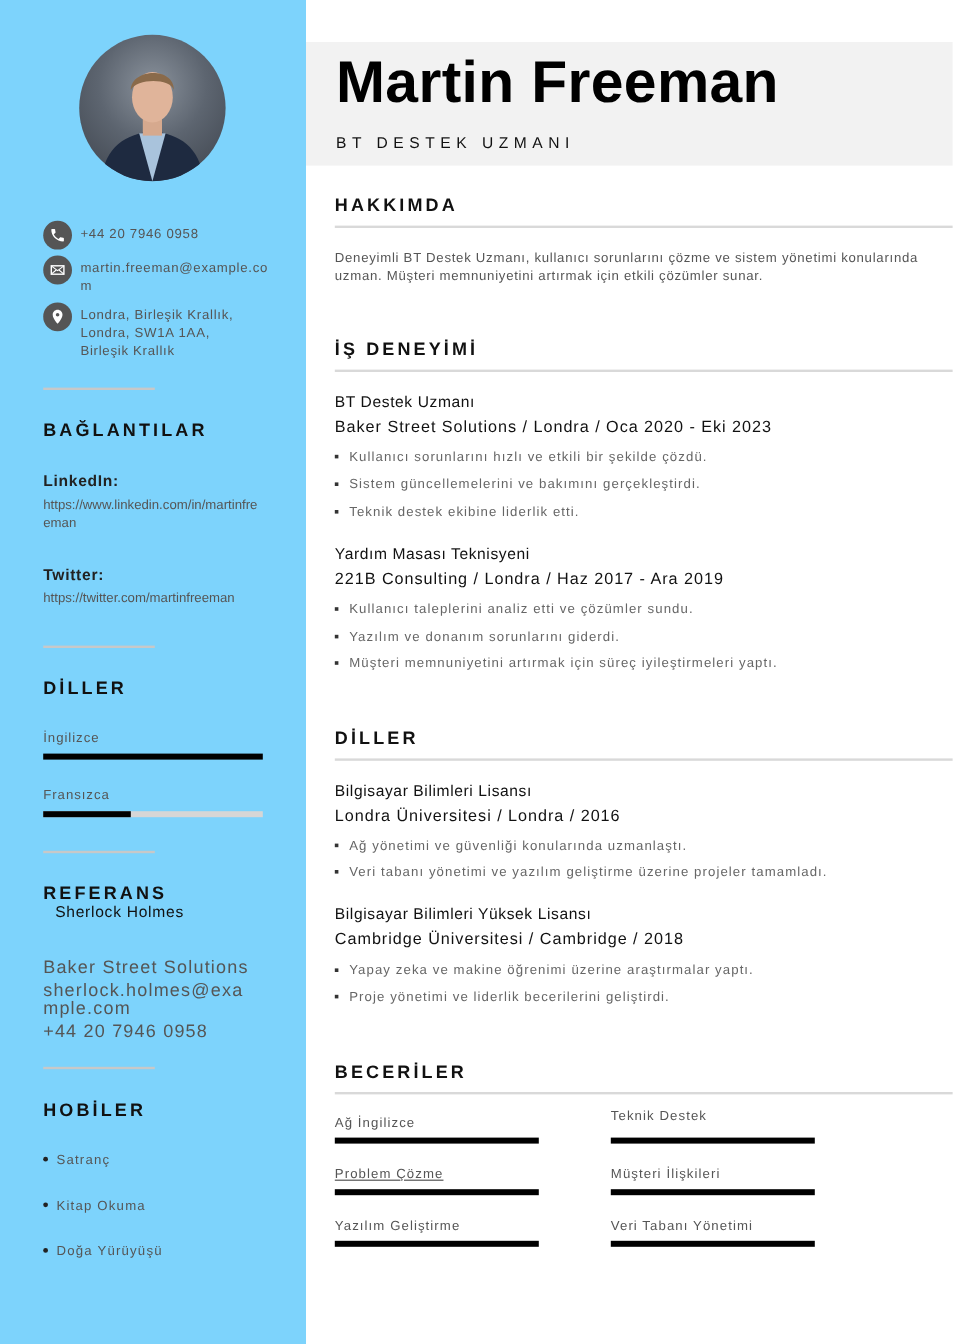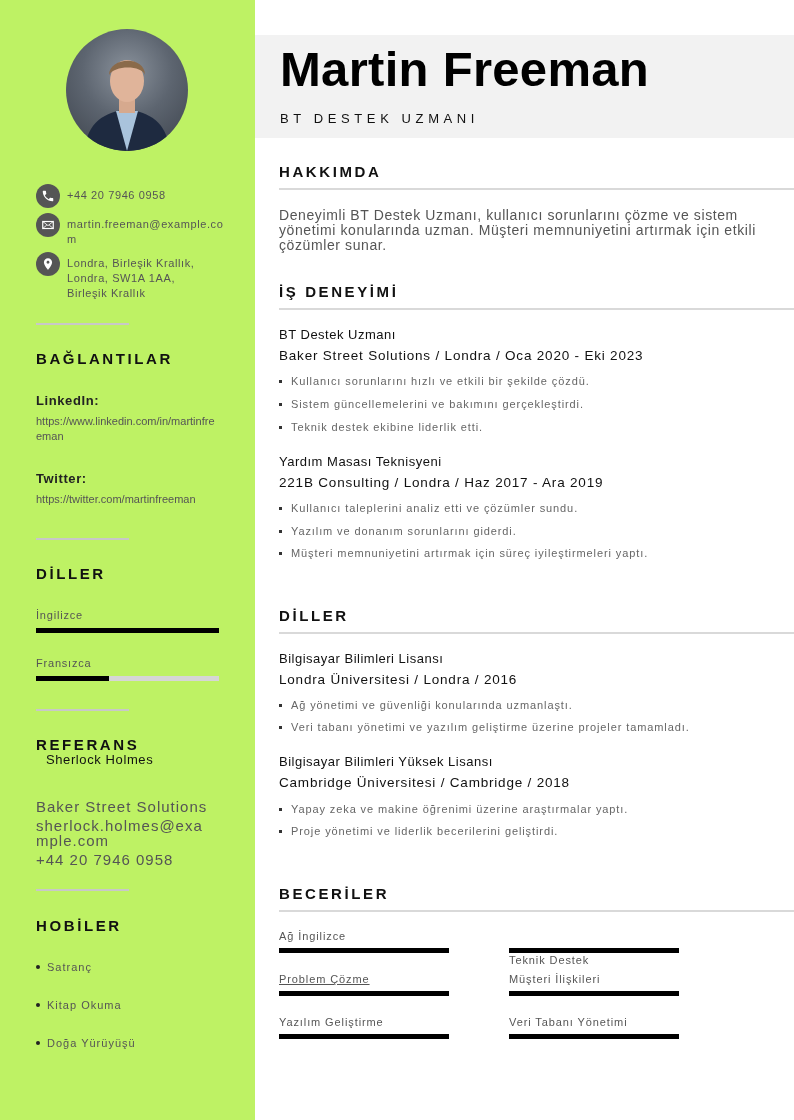--- a/index.html
+++ b/index.html
@@ -1,20 +1,20 @@
 <!DOCTYPE html>
 <html><head>
 <meta charset="utf-8">
 <style>
   * { box-sizing: border-box; margin: 0; padding: 0; }
   html, body { width: 794px; height: 1120px; background: #ffffff; overflow: hidden; }
   body { font-family: "Liberation Sans", "DejaVu Sans", sans-serif; color: #111; position: relative; }
 
   
-  .sidebar { position: absolute; left: 0; top: 0; width: 255px; height: 1120px; background: #bef264; }
+  .sidebar { position: absolute; left: 0; top: 0; width: 255px; height: 1120px; background: #7dd3fc; }
   .avatar { position: absolute; left: 66px; top: 29px; width: 122px; height: 122px; border-radius: 50%;
     background: radial-gradient(circle at 50% 35%, #8a929c 0%, #5d6570 45%, #3b414a 100%); overflow: hidden; }
   .avatar svg { width: 100%; height: 100%; display: block; }
 
   .contact { position: absolute; left: 36px; width: 190px; display: flex; align-items: flex-start; }
   .contact .ico { width: 24px; height: 24px; border-radius: 50%; background: #555; flex: 0 0 24px; display: flex; align-items: center; justify-content: center; }
   .contact .ico svg { width: 14px; height: 14px; }
   .contact .txt { margin-left: 7px; font-size: 11px; line-height: 15px; color: #555; letter-spacing: 0.6px; padding-top: 4px; word-break: break-all; }
 
   .side-sep { position: absolute; left: 36px; width: 93px; height: 2px; background: #c8c8c8; }
@@ -34,21 +34,21 @@
   .hobby .dot { display: inline-block; width: 4px; height: 4px; border-radius: 50%; background: #222; margin-right: 7px; vertical-align: middle; position: relative; top: -1px; }
 
   
   .header { position: absolute; left: 255px; top: 35px; width: 539px; height: 103px; background: #f2f2f2; }
   .name { position: absolute; left: 25px; top: 6px; font-size: 49px; font-weight: bold; color: #000; letter-spacing: 0.3px; }
   .role { position: absolute; left: 25px; top: 76px; font-size: 13px; color: #111; letter-spacing: 4.6px; }
 
   
   .sec-title { position: absolute; left: 279px; font-size: 15px; font-weight: bold; color: #111; letter-spacing: 2.6px; }
   .sec-line { position: absolute; left: 279px; width: 515px; height: 2px; background: #d9d9d9; }
-  .about { position: absolute; left: 279px; top: 208px; width: 500px; font-size: 14px; line-height: 15px; color: #555; letter-spacing: 0.6px; }
+  .about { position: absolute; left: 279px; top: 208px; width: 500px; font-size: 11px; line-height: 15px; color: #555; letter-spacing: 0.6px; }
 
   .job-title { position: absolute; left: 279px; font-size: 13px; color: #111; letter-spacing: 0.5px; }
   .job-sub { position: absolute; left: 279px; font-size: 13.5px; color: #111; letter-spacing: 0.8px; }
   .bullet { position: absolute; left: 279px; font-size: 11px; color: #666; letter-spacing: 0.9px; white-space: nowrap; }
   .bullet .sq { display: inline-block; width: 3px; height: 3px; background: #333; margin-right: 9px; vertical-align: middle; position: relative; top: -1px; }
 
   .skill-label { position: absolute; font-size: 11px; color: #555; letter-spacing: 0.9px; }
   .skill-bar { position: absolute; width: 170px; height: 5px; background: #000; }
 </style>
 </head>
@@ -164,21 +164,21 @@
 <div class="job-title" style="top:754px;">Bilgisayar Bilimleri Yüksek Lisansı</div>
 <div class="job-sub" style="top:775px;">Cambridge Üniversitesi / Cambridge / 2018</div>
 <div class="bullet" style="top:803px;"><span class="sq"></span><span>Yapay zeka ve makine öğrenimi üzerine araştırmalar yaptı.</span></div>
 <div class="bullet" style="top:825px;"><span class="sq"></span><span>Proje yönetimi ve liderlik becerilerini geliştirdi.</span></div>
 
 <div class="sec-title" style="top:885px;">BECERİLER</div>
 <div class="sec-line" style="top:910px;"></div>
 
 <div class="skill-label" style="left:279px; top:930px;">Ağ İngilizce</div>
 <div class="skill-bar" style="left:279px; top:948px;"></div>
-<div class="skill-label" style="left:509px; top:954px;">Teknik Destek</div>
+<div class="skill-label" style="left:509px; top:924px;">Teknik Destek</div>
 <div class="skill-bar" style="left:509px; top:948px;"></div>
 
 <div class="skill-label" style="left:279px; top:973px;text-decoration:underline;">Problem Çözme</div>
 <div class="skill-bar" style="left:279px; top:991px;"></div>
 <div class="skill-label" style="left:509px; top:973px;">Müşteri İlişkileri</div>
 <div class="skill-bar" style="left:509px; top:991px;"></div>
 
 <div class="skill-label" style="left:279px; top:1016px;">Yazılım Geliştirme</div>
 <div class="skill-bar" style="left:279px; top:1034px;"></div>
 <div class="skill-label" style="left:509px; top:1016px;">Veri Tabanı Yönetimi</div>

